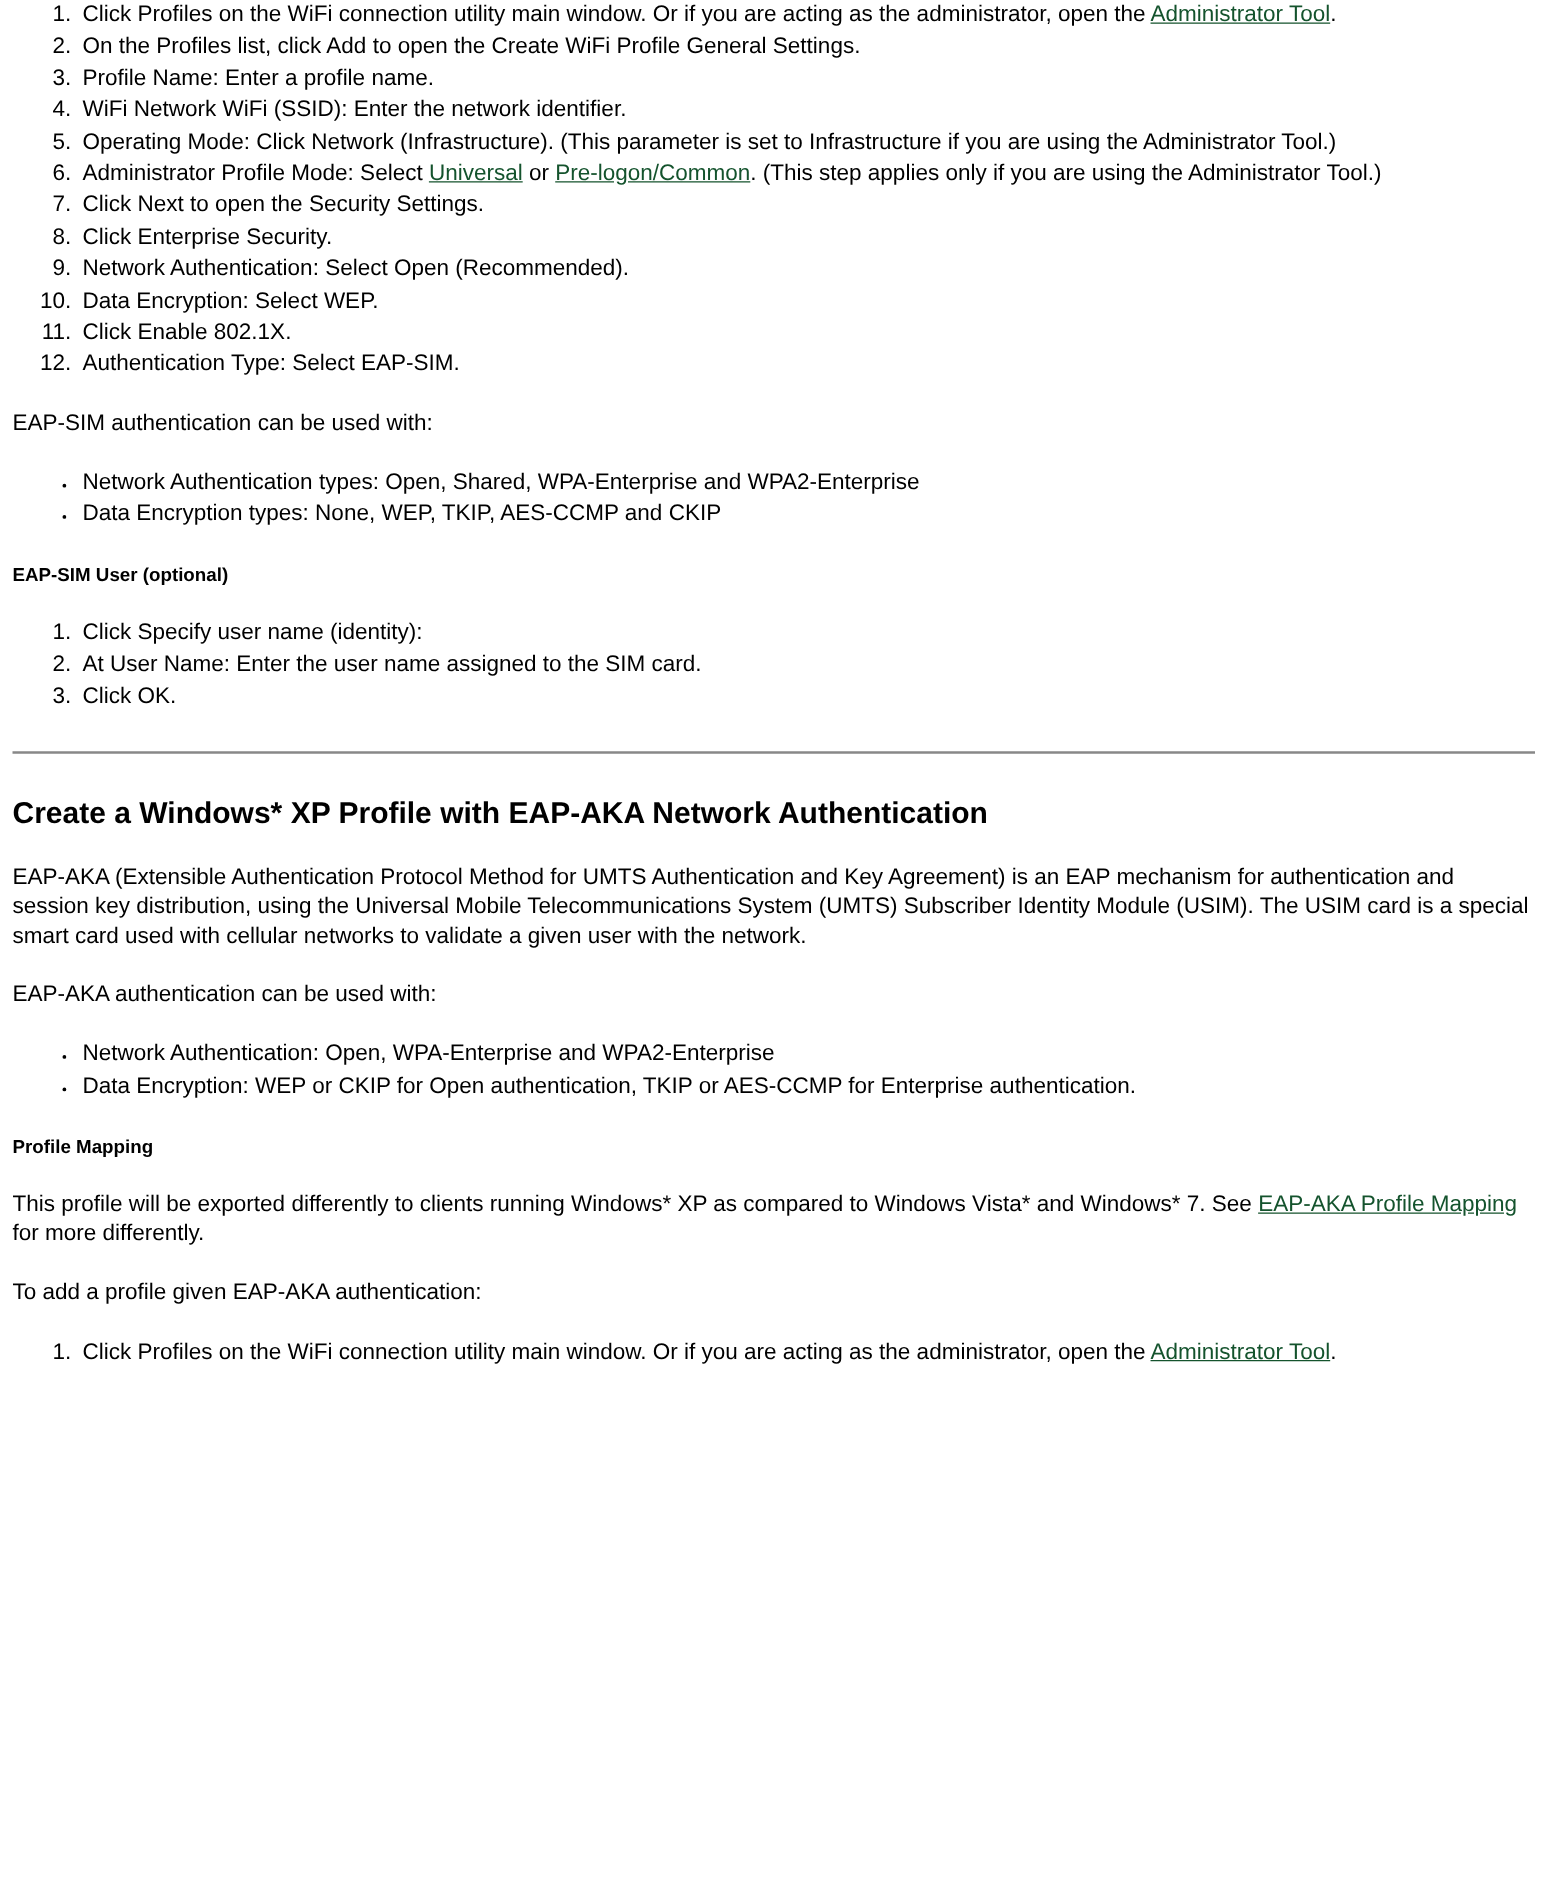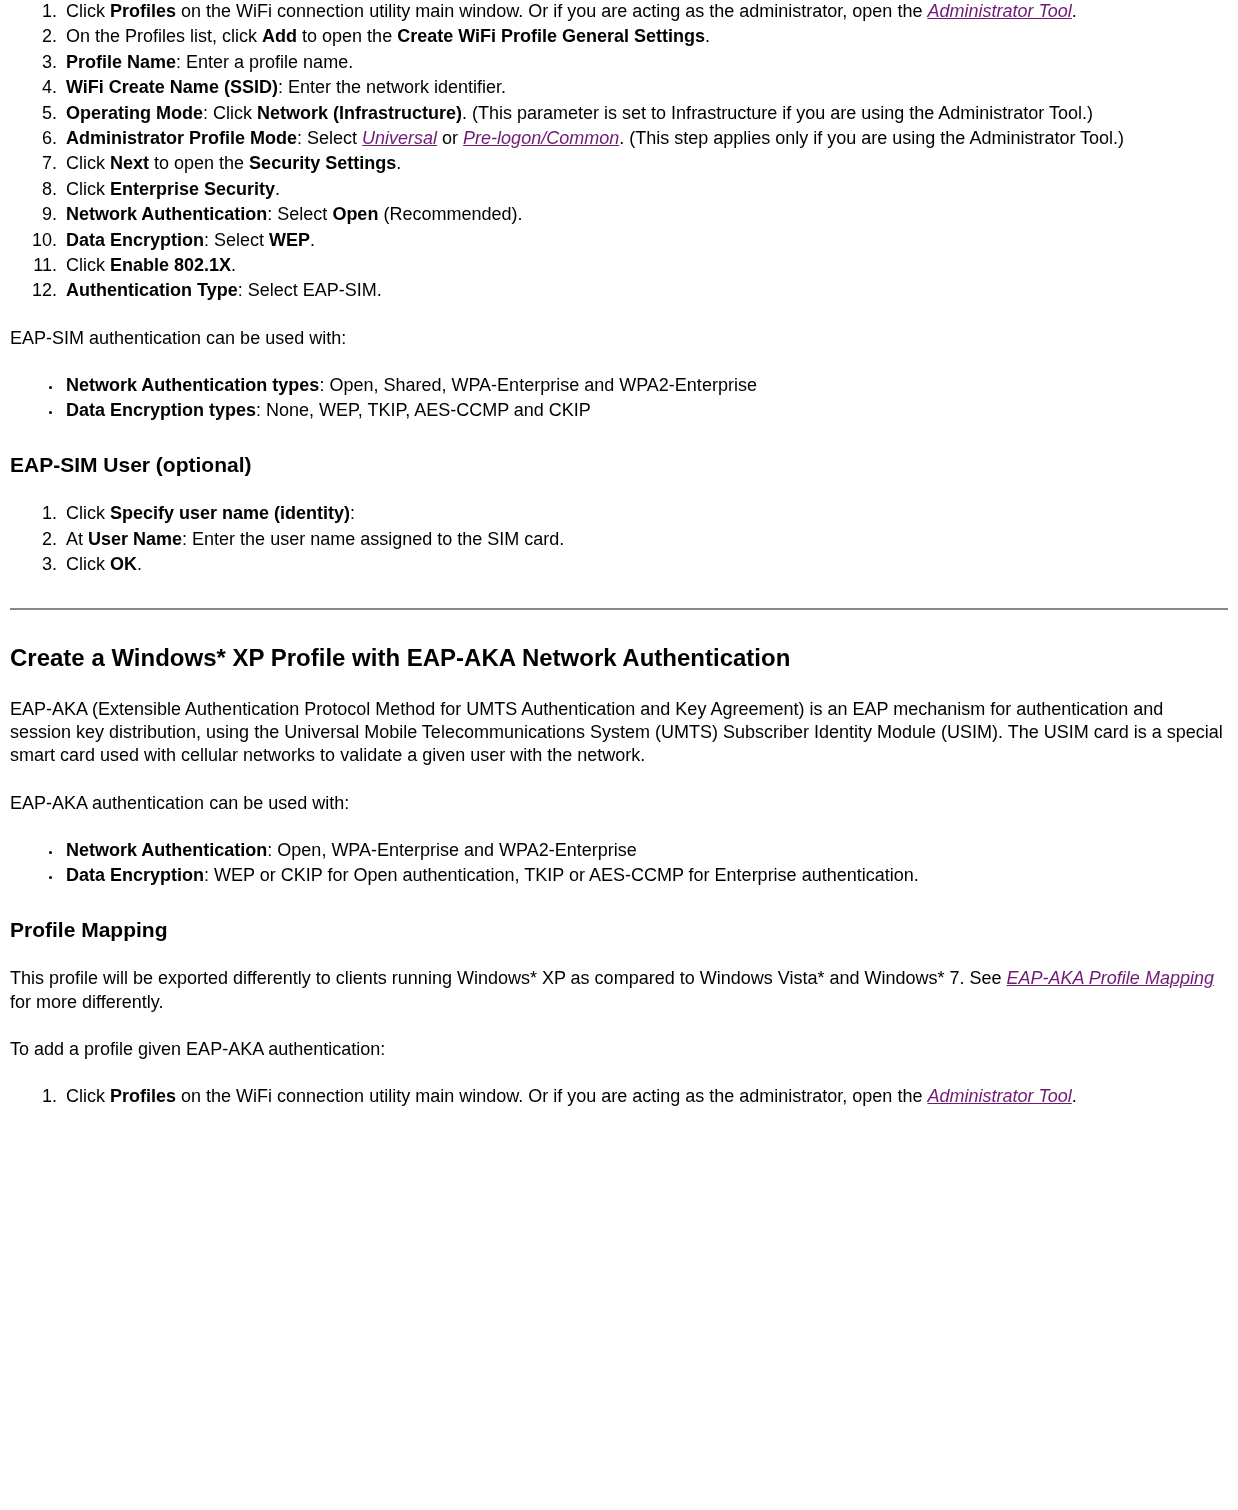--- a/index.html
+++ b/index.html
@@ -25,53 +25,52 @@
       padding-left: 52px;
       margin: 0 0 24px 0;
     }
     ul.disc li {
       margin-bottom: 2px;
       padding-left: 4px;
     }
     ul.disc li::marker {
       font-size: 10px;
     }
-    b { font-weight: bold; }
+    b { font-weight: normal; }
     a {
-      color: #701a75;
+      color: #14532d;
       text-decoration: underline;
-      font-style: italic;
     }
     .para {
       margin: 0 0 24px 0;
     }
     h2.section {
       font-size: 24px;
       font-weight: bold;
       margin: 28px 0 24px 0;
     }
     h3.sub {
-      font-size: 21px;
+      font-size: 15px;
       font-weight: bold;
       margin: 28px 0 24px 0;
     }
     hr {
       border: none;
       border-top: 2px solid #888;
       margin: 32px 0;
     }
   </style>
 </head>
 <body>
 
 <ol>
   <li><span>Click </span><b>Profiles</b><span> on the WiFi connection utility main window. Or if you are acting as the administrator, open the </span><a href="#">Administrator Tool</a><span>.</span></li>
   <li><span>On the Profiles list, click </span><b>Add</b><span> to open the </span><b>Create WiFi Profile General Settings</b><span>.</span></li>
   <li><b>Profile Name</b><span>: Enter a profile name.</span></li>
-  <li><b>WiFi Create Name (SSID)</b><span>: Enter the network identifier.</span></li>
+  <li><b>WiFi Network WiFi (SSID)</b><span>: Enter the network identifier.</span></li>
   <li><b>Operating Mode</b><span>: Click </span><b>Network (Infrastructure)</b><span>. (This parameter is set to Infrastructure if you are using the Administrator Tool.)</span></li>
   <li><b>Administrator Profile Mode</b><span>: Select </span><a href="#">Universal</a><span> or </span><a href="#">Pre-logon/Common</a><span>. (This step applies only if you are using the Administrator Tool.)</span></li>
   <li><span>Click </span><b>Next</b><span> to open the </span><b>Security Settings</b><span>.</span></li>
   <li><span>Click </span><b>Enterprise Security</b><span>.</span></li>
   <li><b>Network Authentication</b><span>: Select </span><b>Open</b><span> (Recommended).</span></li>
   <li><b>Data Encryption</b><span>: Select </span><b>WEP</b><span>.</span></li>
   <li><span>Click </span><b>Enable 802.1X</b><span>.</span></li>
   <li><b>Authentication Type</b><span>: Select EAP-SIM.</span></li>
 </ol>
 

